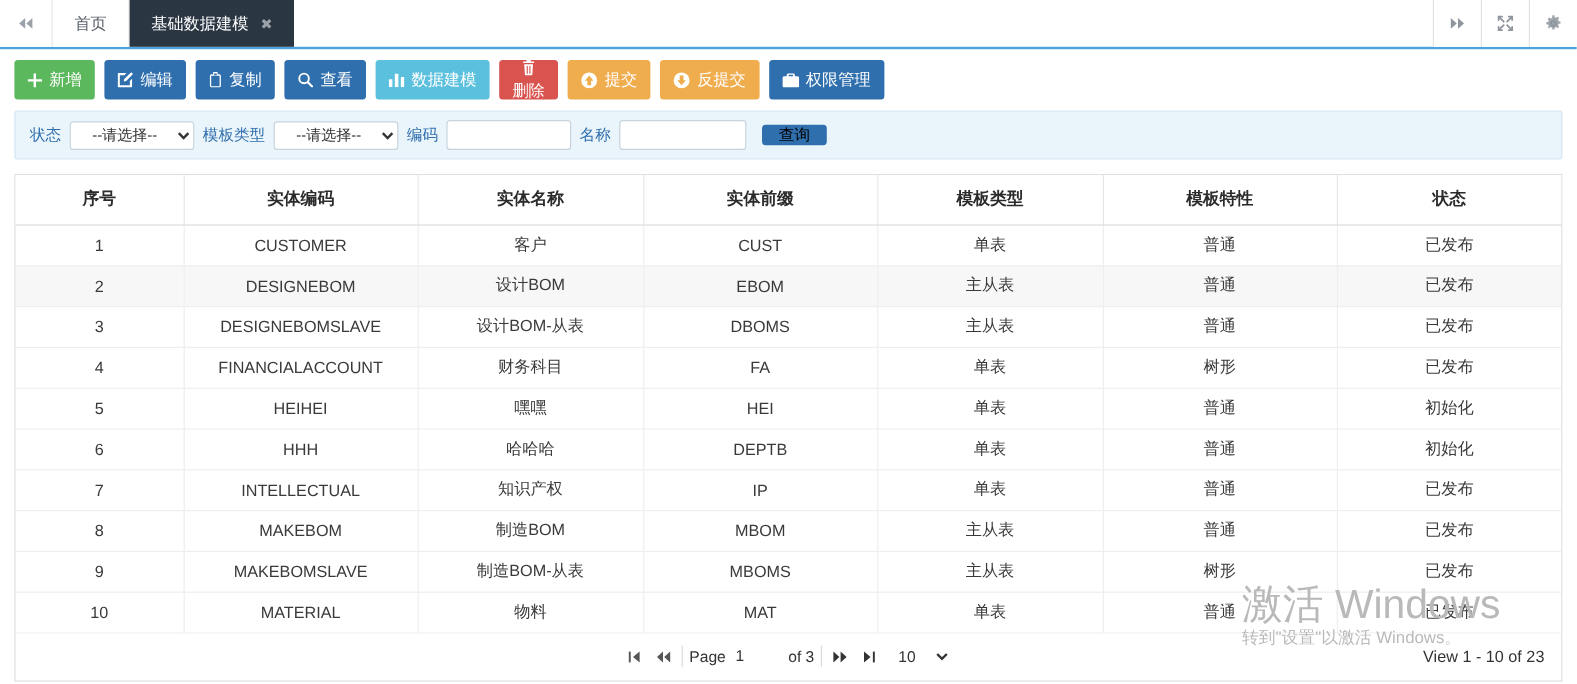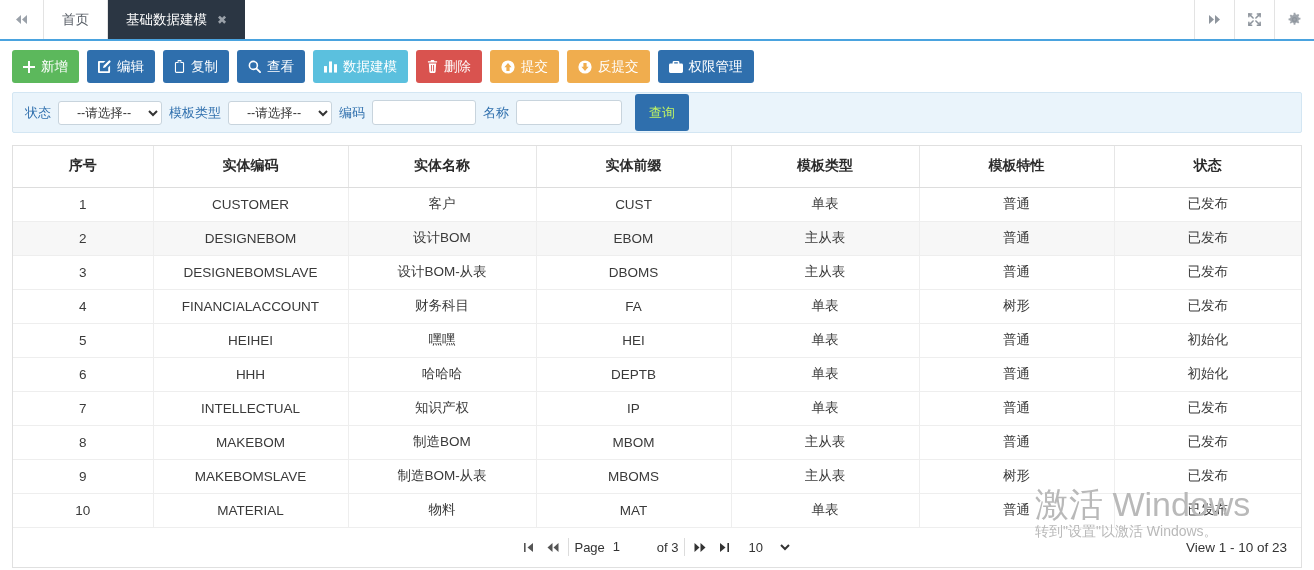--- a/index.html
+++ b/index.html
@@ -83,21 +83,21 @@
     align-items: center;
     gap: 6px;
     cursor: pointer;
     white-space: nowrap;
     line-height: 1;
   }
   .btn svg { display: block; }
   .btn-green  { background: #5cb85c; }
   .btn-blue   { background: #2f6fad; }
   .btn-lblue  { background: #5bc0de; }
-  .btn-red    { background: #d9534f; }
+  .btn-red    { background: #d9534f; flex-direction: column; }
   .btn-orange { background: #f0ad4e; }
 
   
   .filterbar {
     margin: 0 12px;
     background: #eaf4fb;
     border: 1px solid #d3e6f3;
     border-radius: 2px;
     height: 41px;
     display: flex;
@@ -128,23 +128,23 @@
     border: 1px solid #c8d4dd;
     border-radius: 3px;
     background: #fff;
     font-size: 12.5px;
     color: #333;
     font-family: "Liberation Sans", "DejaVu Sans", sans-serif;
     padding: 0 5px;
   }
   .f-input.wide { width: 106px; }
   .btn-query {
-    height: 37px;
+    height: 17px;
     background: #2f6fad;
-    color: #bef264;
+    color: #000000;
     border: none;
     border-radius: 3px;
     font-size: 13px;
     padding: 0 14px;
     margin-left: 6px;
     cursor: pointer;
     font-family: "Liberation Sans", "DejaVu Sans", sans-serif;
     text-align: right;
   }
 

